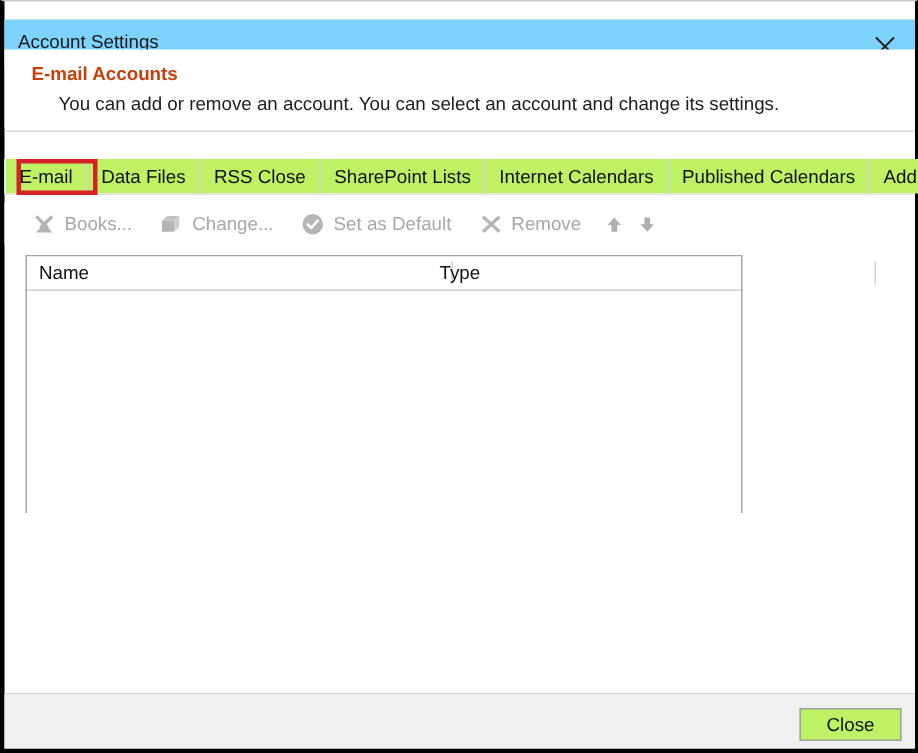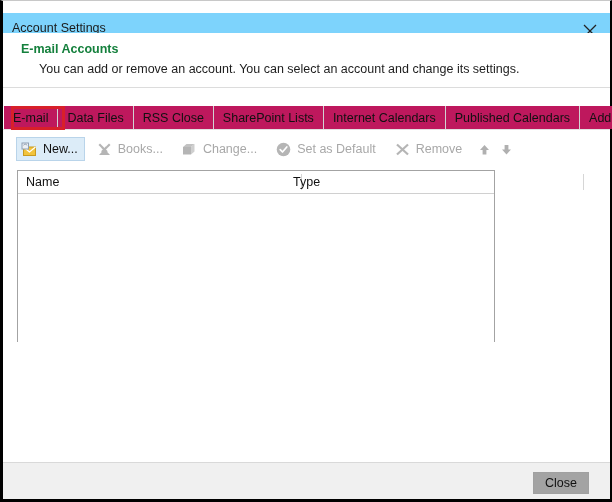--- a/index.html
+++ b/index.html
@@ -61,21 +61,21 @@
     right: 0;
     height: 52px;
     background: #ffffff;
   }
   #header-title {
     position: absolute;
     left: 18px;
     top: 9px;
     font-size: 12.5px;
     font-weight: bold;
-    color: #15803d;
+    color: #c2410c;
     white-space: nowrap;
   }
   #header-desc {
     position: absolute;
     left: 36px;
     top: 29px;
     font-size: 12.5px;
     color: #1d1d1d;
     white-space: nowrap;
   }
@@ -99,21 +99,21 @@
     align-items: stretch;
   }
   .tab {
     position: relative;
     display: flex;
     align-items: center;
     justify-content: center;
     padding: 0 9px;
     font-size: 12.5px;
     color: #111111;
-    background: #be185d;
+    background: #bef264;
     border-right: 1px solid #d2d2d2;
     white-space: nowrap;
     cursor: default;
   }
   .tab:first-child { border-left: 1px solid #ffffff; }
   .tab.selected { font-weight: normal; }
   #tab-underline {
     position: absolute;
     left: 0;
     right: 0;
@@ -234,24 +234,24 @@
     left: 0;
     right: 0;
     top: 462px;
     bottom: 0;
     background: #f0f0f0;
   }
   #close-button {
     position: absolute;
     left: 530px;
     top: 9px;
-    width: 56px;
+    width: 68px;
     height: 22px;
     box-sizing: border-box;
-    background: #a3a3a3;
+    background: #bef264;
     border: 1px solid #a0a0a0;
     font-family: "Liberation Sans", sans-serif;
     font-size: 12.5px;
     color: #111111;
     display: flex;
     align-items: center;
     justify-content: center;
     cursor: default;
   }
 </style>
@@ -296,29 +296,20 @@
         <span>Published Calendars</span>
       </div>
       <div class="tab">
         <span>Address Books</span>
       </div>
     </div>
   <div id="tab-underline"></div>
   <div id="tab-highlight"></div>
 
   <div id="toolbar">
-      <div class="tbtn enabled">
-        <span class="ticon"><svg width="17" height="17" viewBox="0 0 17 17">
-            <rect x="2.5" y="6" width="12" height="8.5" fill="#f2c33c" stroke="#c99a1e" stroke-width="1"></rect>
-            <path d="M2.5 6 L8.5 11 L14.5 6" fill="none" stroke="#fff" stroke-width="1.2"></path>
-            <rect x="1" y="2" width="6.5" height="6" fill="#eceff3" stroke="#8fa0b3" stroke-width="1"></rect>
-            <path d="M2.6 4.4 a1.7 1.7 0 0 1 3.3 0" fill="none" stroke="#8fa0b3" stroke-width="1"></path>
-          </svg></span>
-        <span>New...</span>
-      </div>
       <div class="tbtn">
         <span class="ticon"><svg width="17" height="17" viewBox="0 0 17 17">
             <path d="M4 2.5 L7 5.5 L5.5 7 L2.5 4 Z" fill="#b5b5b5"></path>
             <path d="M13 2.5 L10 5.5 L11.5 7 L14.5 4 Z" fill="#b5b5b5"></path>
             <path d="M3 14 L8.5 8 L14 14 Z" fill="#b5b5b5"></path>
             <rect x="7.2" y="5" width="2.4" height="7" fill="#b5b5b5" transform="rotate(45 8.4 8.5)"></rect>
             <rect x="7.2" y="5" width="2.4" height="7" fill="#b5b5b5" transform="rotate(-45 8.4 8.5)"></rect>
           </svg></span>
         <span>Books...</span>
       </div>

